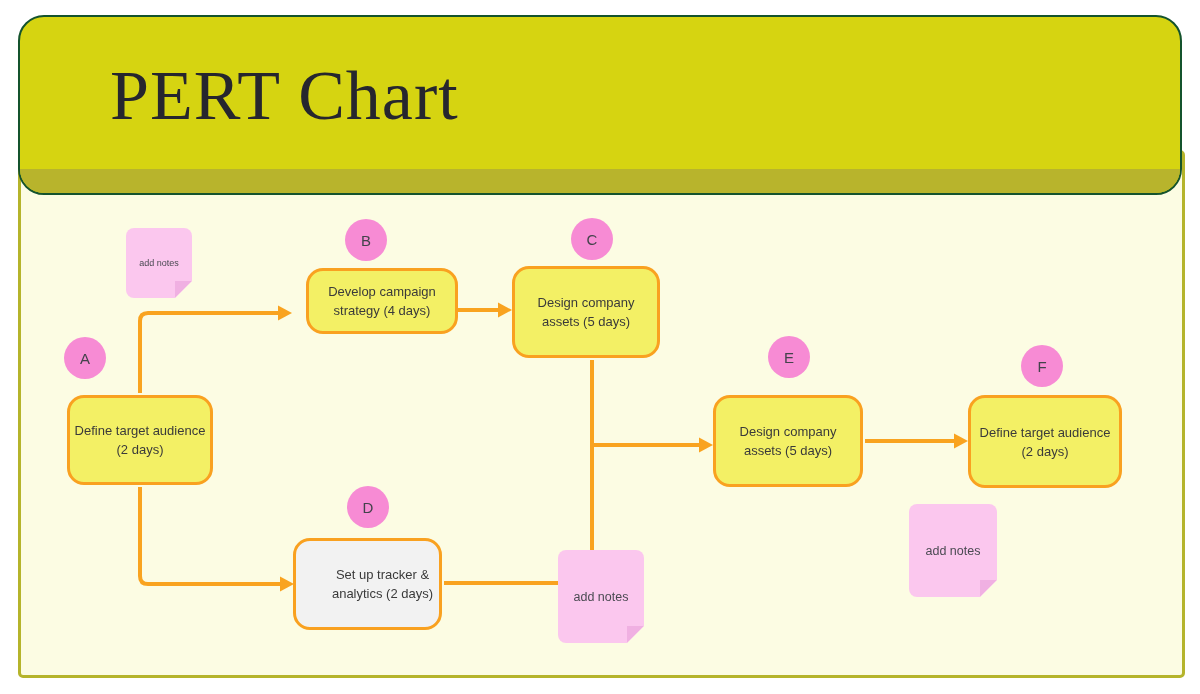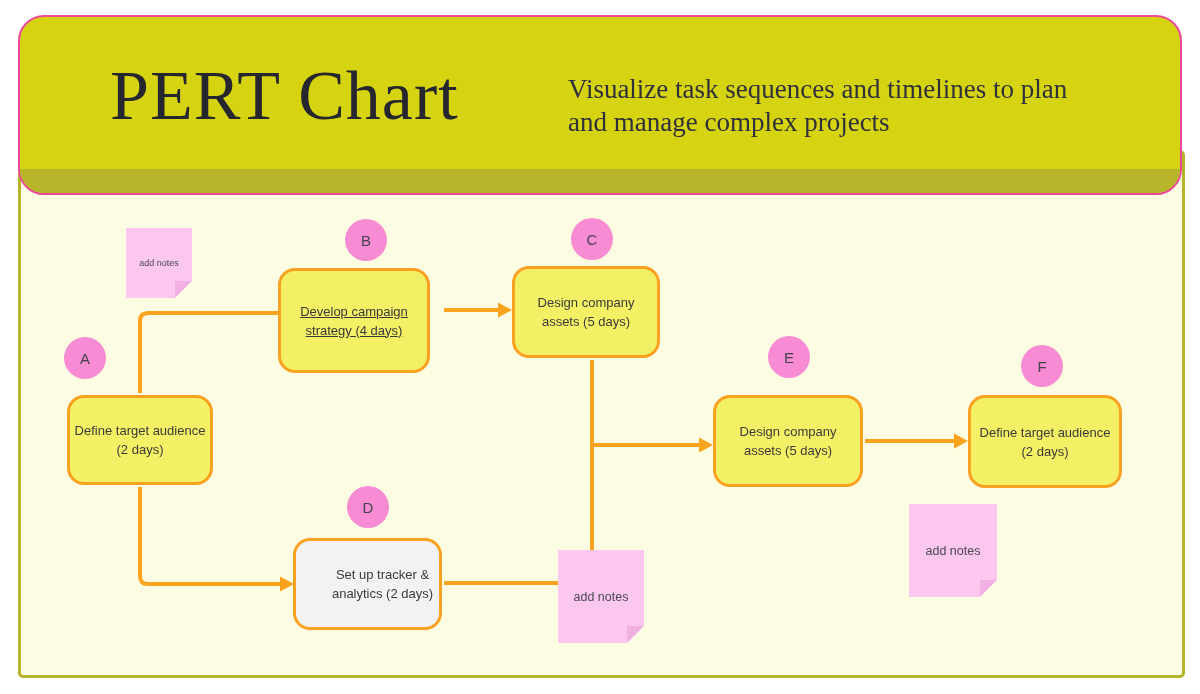--- a/index.html
+++ b/index.html
@@ -4,21 +4,21 @@
 <style>
   html,body{margin:0;padding:0;}
   body{
     width:1200px;height:694px;position:relative;overflow:hidden;
     background:#ffffff;
     font-family:"Liberation Sans",sans-serif;
   }
   
   .banner{
     position:absolute;left:18px;top:15px;width:1160px;height:176px;
-    background:#d6d411;border:2px solid #ec4899;border-radius:26px;
+    background:#d6d411;border:2px solid #14532d;border-radius:26px;
     overflow:hidden;z-index:6;
   }
   .banner-strip{
     position:absolute;left:0;right:0;bottom:0;height:24px;
     background:#b8b42c;
   }
   .banner-title{
     position:absolute;left:90px;top:40px;
     font-family:"Liberation Serif",serif;font-size:70px;line-height:1.1;
     color:#26262e;letter-spacing:1px;white-space:nowrap;
@@ -50,32 +50,33 @@
     background:#f78bd4;color:#43434b;
     display:flex;align-items:center;justify-content:center;
     font-size:15px;z-index:5;
   }
   
   .sticky{
     position:absolute;background:#fbc7ee;color:#4a4a52;
     display:flex;align-items:center;justify-content:center;text-align:center;
     clip-path:polygon(0 0,100% 0,100% calc(100% - 17px),calc(100% - 17px) 100%,0 100%);
     z-index:3;
+    border-radius:8px;
   }
   .sticky .fold{
     position:absolute;right:0;bottom:0;width:17px;height:17px;
     background:#f0b0e2;
     clip-path:polygon(0 100%,100% 0,0 0);
   }
   .s1{left:126px;top:228px;width:66px;height:70px;font-size:9px;}
   .s2{left:558px;top:550px;width:86px;height:93px;font-size:12.5px;}
   .s3{left:909px;top:504px;width:88px;height:93px;font-size:12.5px;}
   
   .nA{left:67px;top:395px;width:146px;height:90px;}
-  .nB{left:278px;top:268px;width:152px;height:105px;text-decoration:underline;}
+  .nB{left:306px;top:268px;width:152px;height:66px;}
   .nC{left:512px;top:266px;width:148px;height:92px;}
   .nD{left:293px;top:538px;width:149px;height:92px;}
   .nE{left:713px;top:395px;width:150px;height:92px;}
   .nF{left:968px;top:395px;width:154px;height:93px;}
   
   .bA{left:64px;top:337px;}
   .bB{left:345px;top:219px;}
   .bC{left:571px;top:218px;}
   .bD{left:347px;top:486px;}
   .bE{left:768px;top:336px;}
@@ -101,22 +102,20 @@
     <polygon points="294,584 280,576.5 280,591.5"></polygon>
     <polygon points="512,310 498,302.5 498,317.5"></polygon>
     <polygon points="713,445 699,437.5 699,452.5"></polygon>
     <polygon points="968,441 954,433.5 954,448.5"></polygon>
   </g>
 </svg>
 
 <div class="banner">
   <div class="banner-strip"></div>
   <div class="banner-title">PERT Chart</div>
-  <div class="banner-subtitle">Visualize task sequences and timelines to plan
-and manage complex projects</div>
 </div>
 
 <div class="sticky s1">
   <span>add notes</span>
   <i class="fold"></i>
 </div>
 <div class="sticky s2">
   <span>add notes</span>
   <i class="fold"></i>
 </div>

